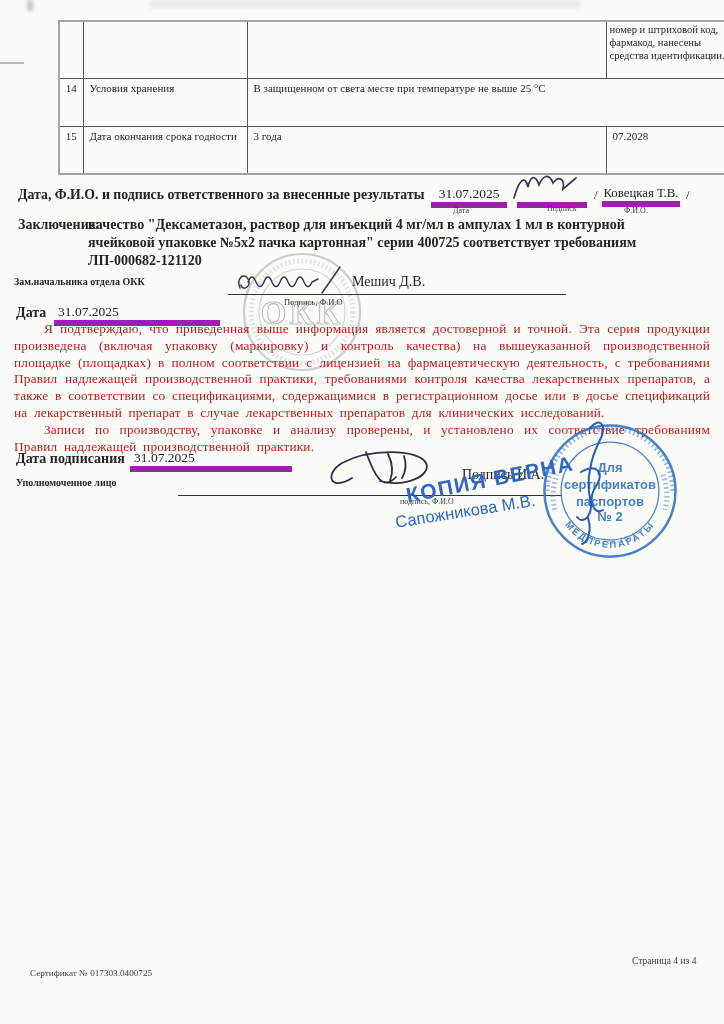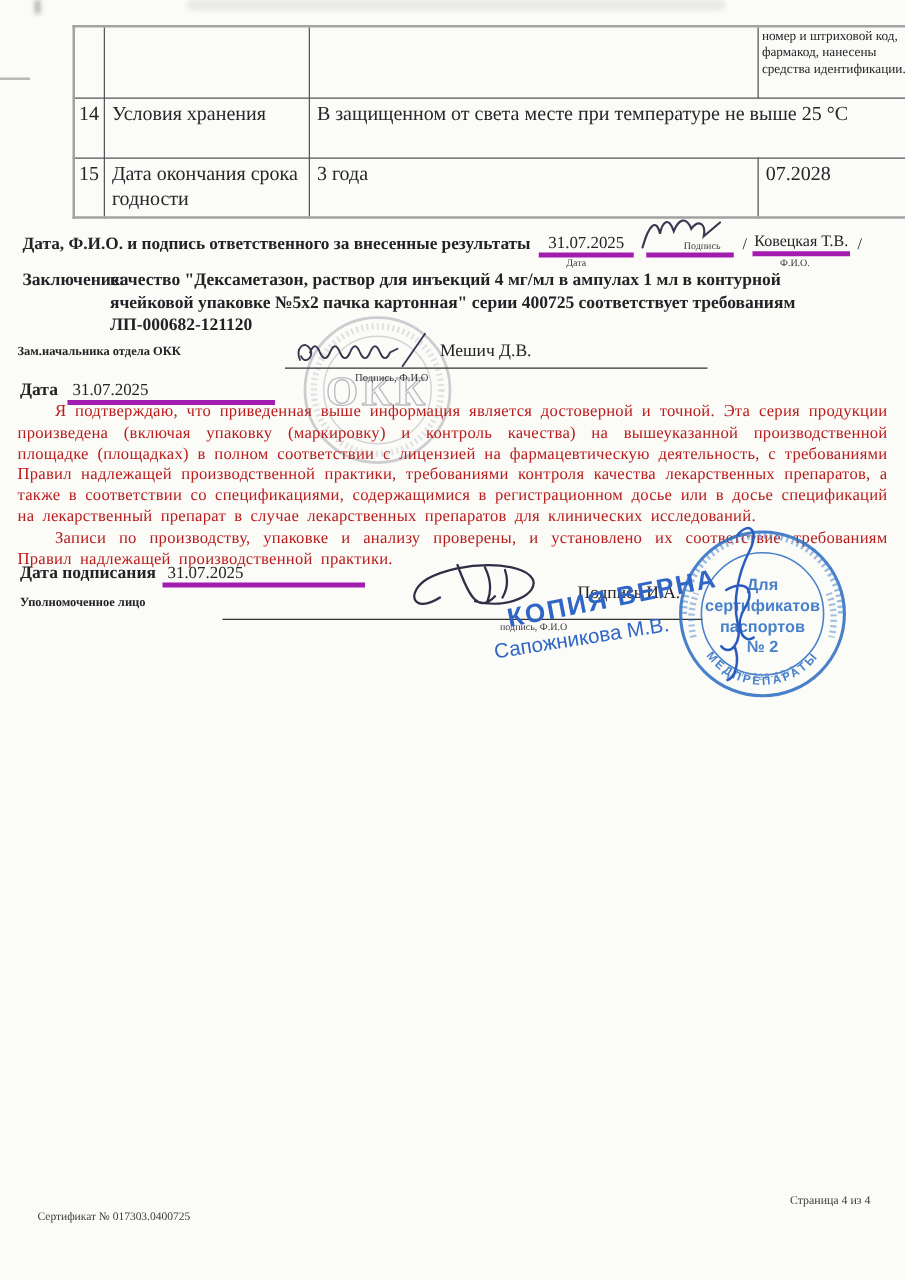--- a/index.html
+++ b/index.html
@@ -4,27 +4,27 @@
 <style>
   html,body{margin:0;padding:0;background:#9a9a9a;}
   .page{position:relative;width:724px;height:1024px;margin:0 auto;background:#fbfbf8;
         overflow:hidden;font-family:"Liberation Serif",serif;color:#222326;}
   .abs{position:absolute;white-space:nowrap;}
   .z2{z-index:2;}
   
   .tbl{position:absolute;left:26px;top:20px;width:674px;border-collapse:collapse;
        table-layout:fixed;z-index:2;border:2px solid #a3a3a3;margin-left:32px;}
   .tbl td{border:1px solid #55565a;vertical-align:top;padding:3px 6px;
-          font-size:16px;line-height:1.25;color:#26262a;}
+          font-size:11px;line-height:1.25;color:#26262a;}
   .tbl td.num{text-align:center;padding-left:2px;padding-right:2px;}
   .tbl td.note{font-size:10.6px;line-height:1.22;padding:2px 3px;}
   
   .lbl{font-size:13.8px;font-weight:bold;}
   .bold{font-weight:bold;font-size:10px;}
-  .u{border-bottom:4px solid #a21caf;}
+  .u{border-bottom:6px solid #a21caf;}
   .cap{font-size:8px;color:#3a3a3e;}
   .slash{font-size:13px;}
   .center{text-align:center;}
   
   .statement{position:absolute;left:14px;top:321px;width:696px;z-index:2;}
   .statement p{margin:0;font-size:13.3px;line-height:16.8px;
                text-align:justify;text-indent:30px;word-spacing:3px;
                letter-spacing:.2px;color:#b91c1c;}
   
   .copy1{left:404px;top:484px;font-family:"Liberation Sans",sans-serif;
@@ -72,21 +72,21 @@
   </tbody>
     </table>
 
   <span class="abs lbl z2" style="left:18px;top:187px;">Дата, Ф.И.О. и подпись ответственного за внесенные результаты</span>
   <span class="abs u center z2" style="left:431px;top:186px;width:76px;font-size:13.5px;">31.07.2025</span>
   <span class="abs cap z2" style="left:453px;top:206px;">Дата</span>
   <span class="abs u z2" style="left:517px;top:186px;width:70px;height:16px;"></span>
   <svg class="abs z2" style="left:512px;top:172px;" width="70" height="32" viewBox="0 0 70 32">
     <path d="M2 26 C7 8 13 2 16 15 C18 5 23 1 27 13 C31 3 37 1 41 11 C47 3 53 7 51 17 L64 6" fill="none" stroke="#3b3550" stroke-width="1.7" stroke-linecap="round"></path>
   </svg>
-  <span class="abs cap z2" style="left:527px;top:192px;padding-left:20px;">Подпись</span>
+  <span class="abs cap z2" style="left:527px;top:204px;padding-left:20px;">Подпись</span>
   <span class="abs slash z2" style="left:594px;top:187px;">/</span>
   <span class="abs u center z2" style="left:602px;top:186px;width:78px;font-size:12.8px;">Ковецкая Т.В.</span>
   <span class="abs cap z2" style="left:624px;top:206px;">Ф.И.О.</span>
   <span class="abs slash z2" style="left:686px;top:187px;">/</span>
 
   <span class="abs lbl z2" style="left:18px;top:217px;font-size:14px;">Заключение:</span>
   <span class="abs lbl z2" style="left:88px;top:217px;font-size:14px;">качество "Дексаметазон, раствор для инъекций 4 мг/мл в ампулах 1 мл в контурной</span>
   <span class="abs lbl z2" style="left:88px;top:235px;font-size:14px;">ячейковой упаковке №5х2 пачка картонная" серии 400725 соответствует требованиям</span>
   <span class="abs lbl z2" style="left:88px;top:253px;font-size:14px;">ЛП-000682-121120</span>
 

